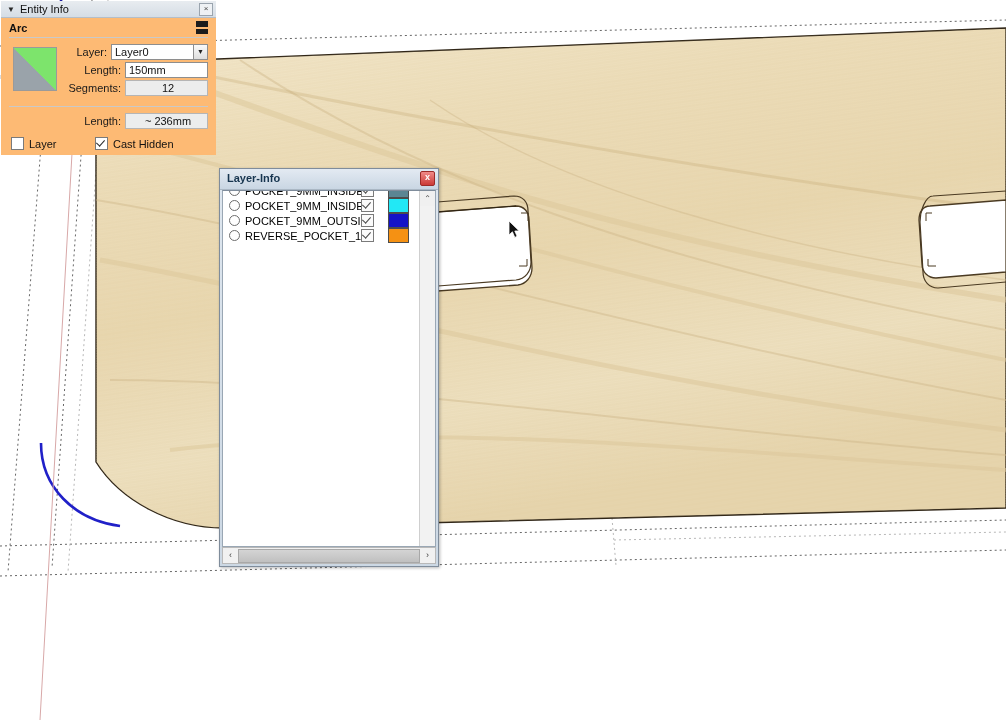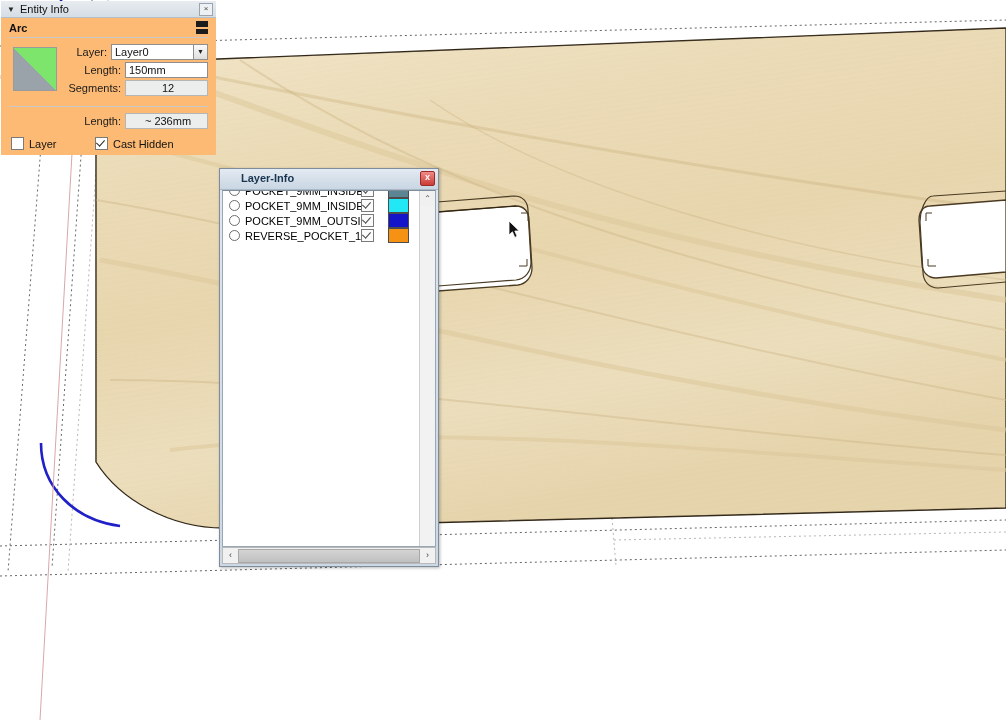--- a/index.html
+++ b/index.html
@@ -42,21 +42,21 @@
     width: 218px;
     height: 397px;
     background: linear-gradient(#dfe7ef, #ccd8e4);
     border: 1px solid #7f8c9b;
     display: flex;
     flex-direction: column;
   }
   #layer-titlebar {
     height: 18px;
     position: relative;
-    padding: 2px 0 0 21px;
+    padding: 2px 0 0 7px;
     background: linear-gradient(#e3eaf2, #c9d6e3);
     border-bottom: 1px solid #aab7c4;
     flex: 0 0 auto;
   }
   #layer-title {
     font-size: 11px;
     font-weight: bold;
     color: #17354f;
     line-height: 14px;
   }

